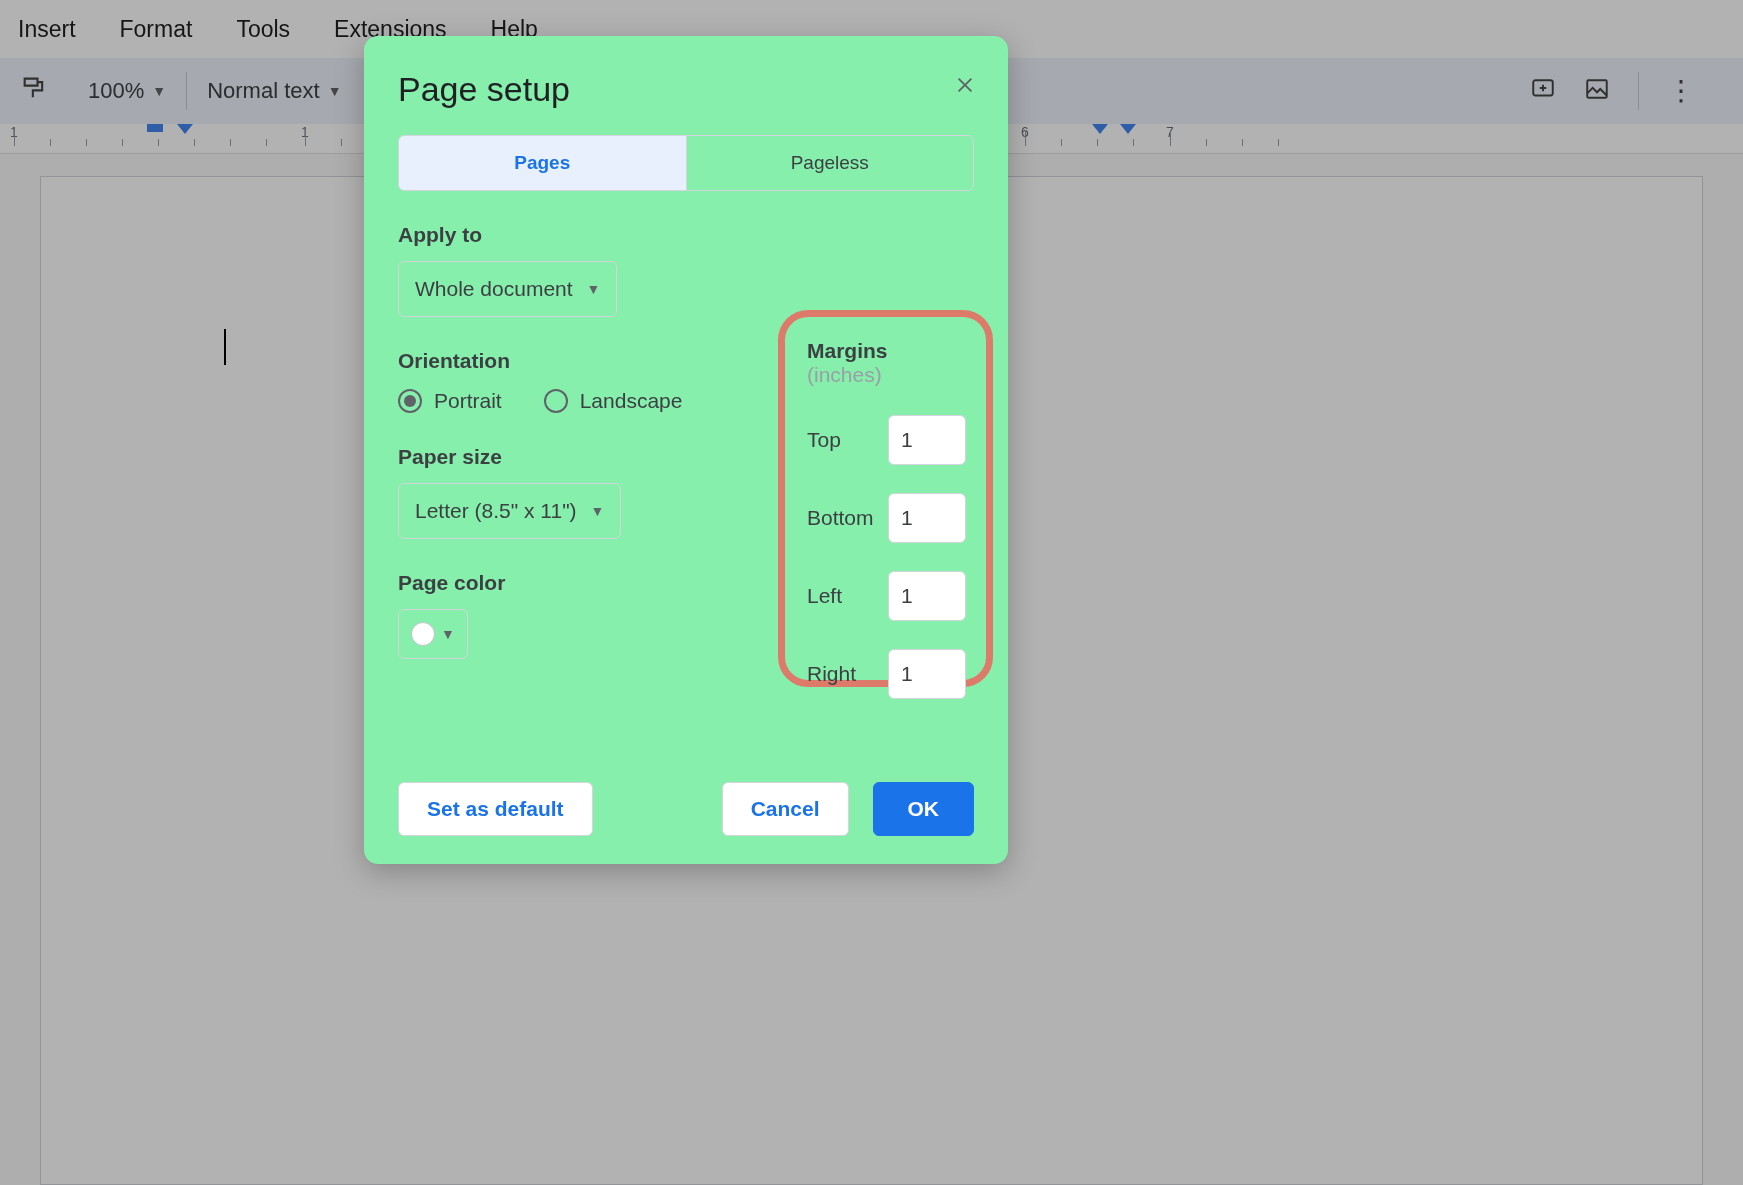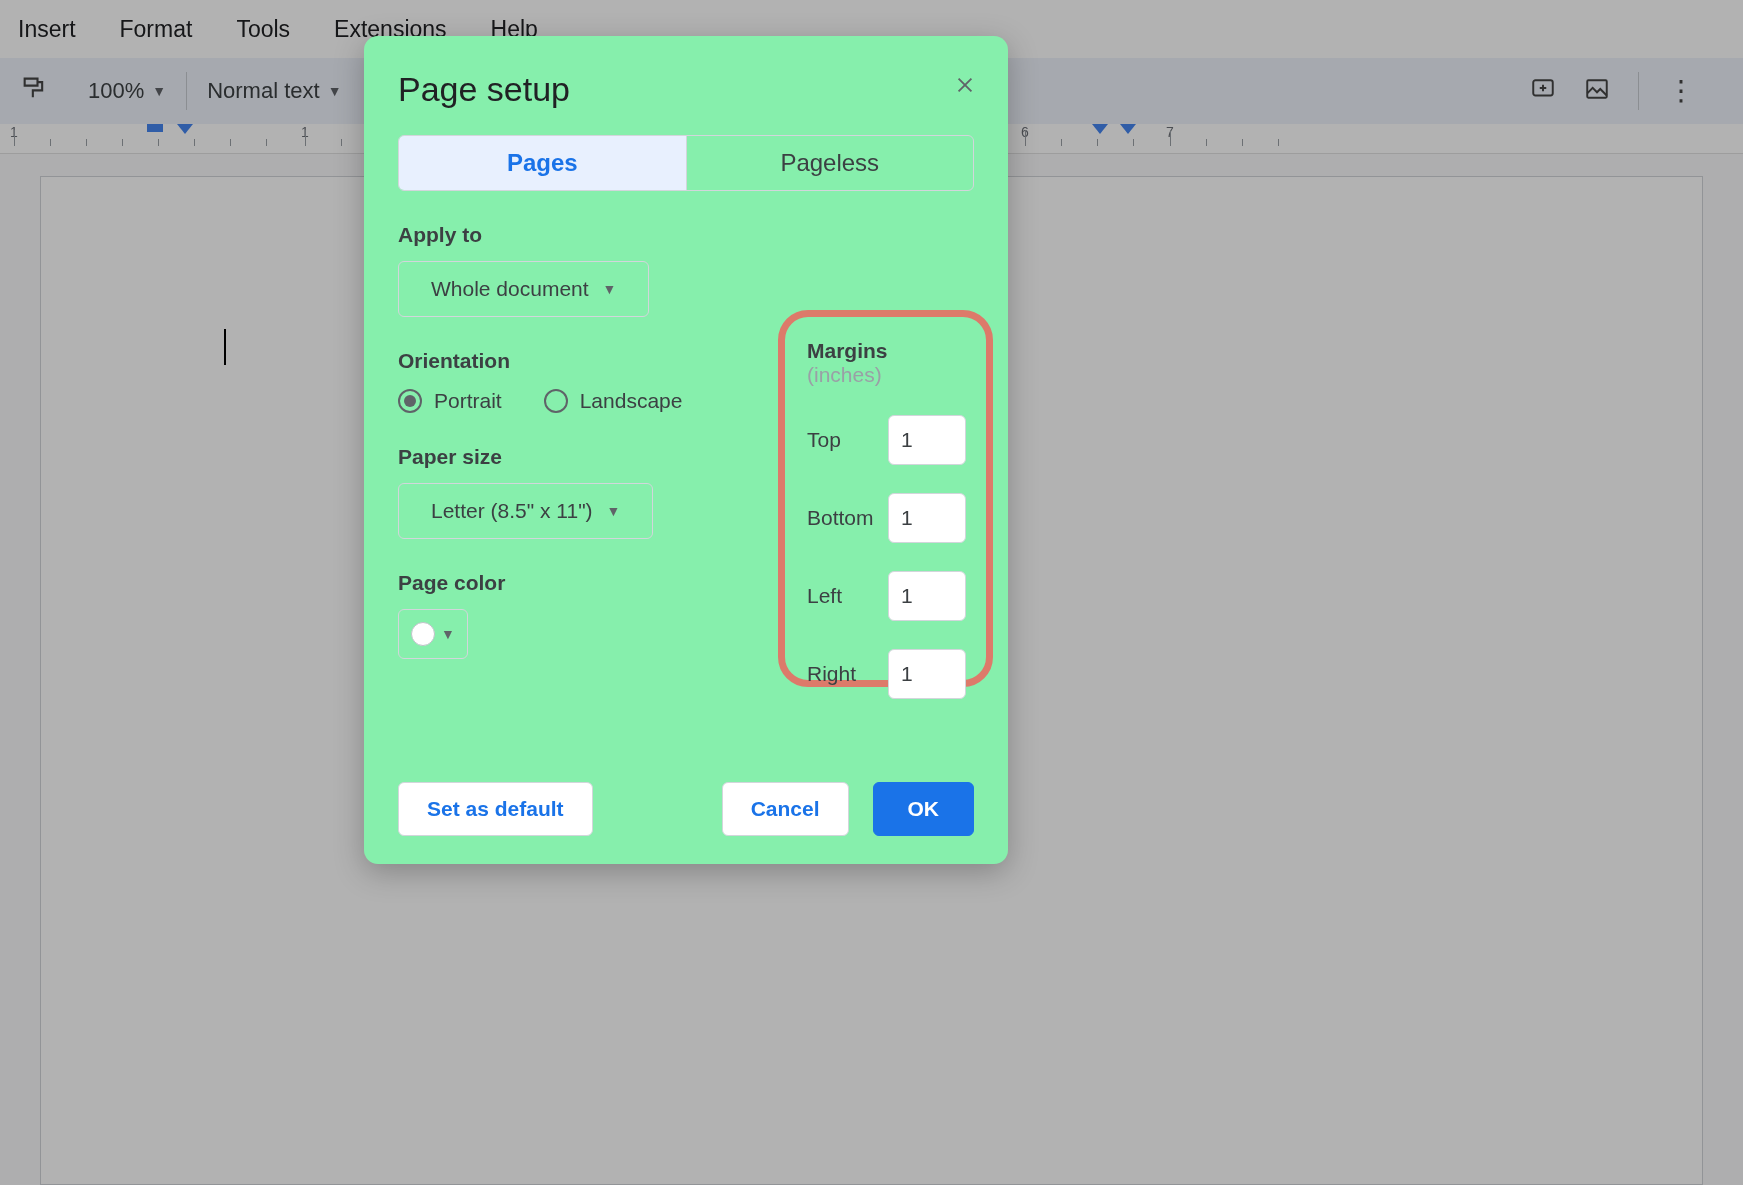--- a/index.html
+++ b/index.html
@@ -73,29 +73,29 @@
     width:30px; height:30px; display:flex; align-items:center; justify-content:center;
     color:#5f6368; cursor:pointer;
   }
   .dlg-close svg{ width:22px; height:22px; stroke:#5f6368; stroke-width:2; }
 
   .tabs {
     display:flex; margin-top:26px; border:1px solid #d2d6db; border-radius:6px; overflow:hidden;
     height:56px;
   }
   .tab { flex:1; display:flex; align-items:center; justify-content:center;
-         font-size:24px; color:#3c4043; cursor:pointer; }
+         font-size:19px; color:#3c4043; cursor:pointer; }
   .tab.active { background:#e8f0fe; color:#1a73e8; font-weight:600; border-right:1px solid #d2d6db; }
   .tab + .tab { border-left:1px solid #d2d6db; }
   .tab.active + .tab { border-left:none; }
 
   .section-lbl { font-size:21px; font-weight:600; color:#3c4043; margin-top:32px; }
   .select {
     margin-top:14px; height:56px; border:1px solid #d2d6db; border-radius:6px;
-    display:inline-flex; align-items:center; padding:0 32px; font-size:21px; color:#3c4043;
+    display:inline-flex; align-items:center; padding:0 16px; font-size:21px; color:#3c4043;
     cursor:pointer; gap:14px;
   }
   .caret-sm { font-size:14px; color:#5f6368; }
 
   .radios { display:flex; gap:42px; margin-top:16px;align-items:center; }
   .radio { display:flex; align-items:center; gap:12px; font-size:21px; cursor:pointer; }
   .radio .bullet {
     width:24px; height:24px; border-radius:50%; border:2px solid #5f6368; display:inline-block; position:relative;
   }
   .radio.checked .bullet { border-color:#5f6368; }

